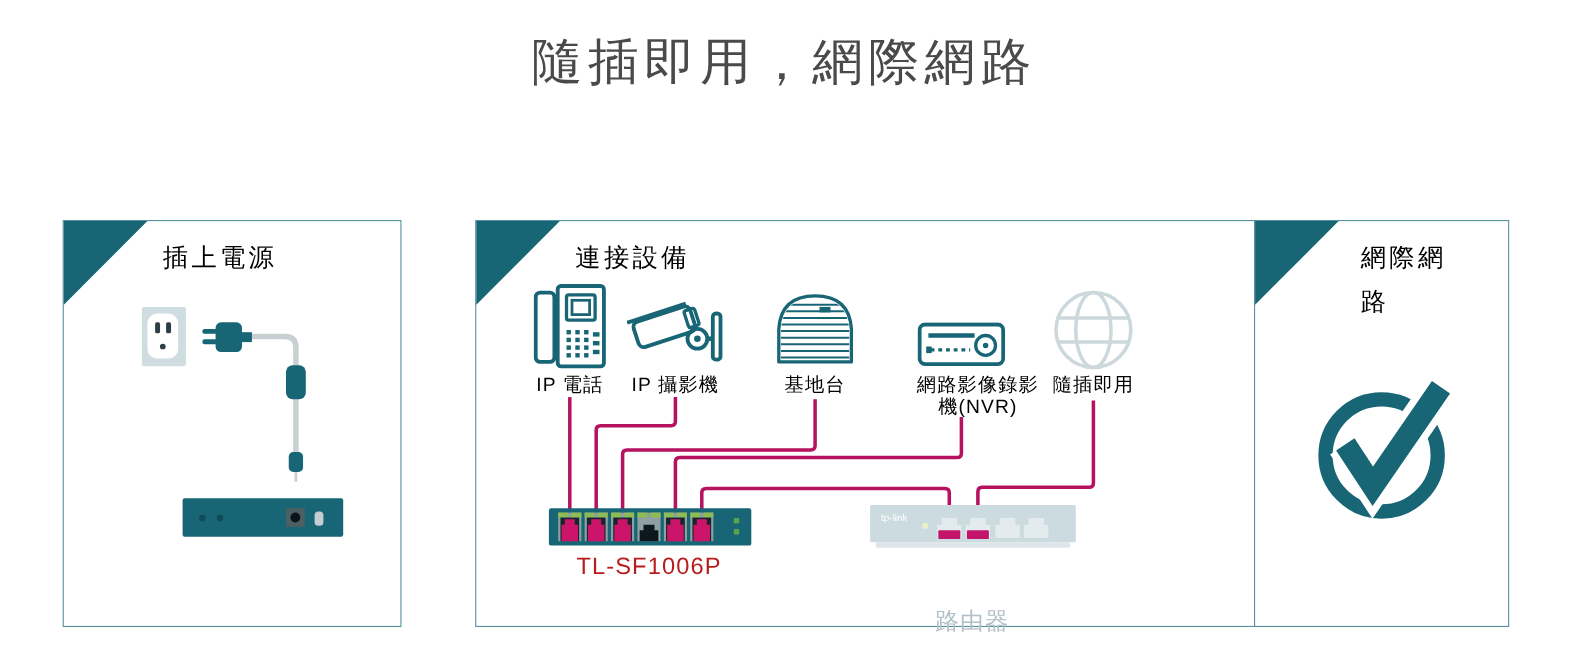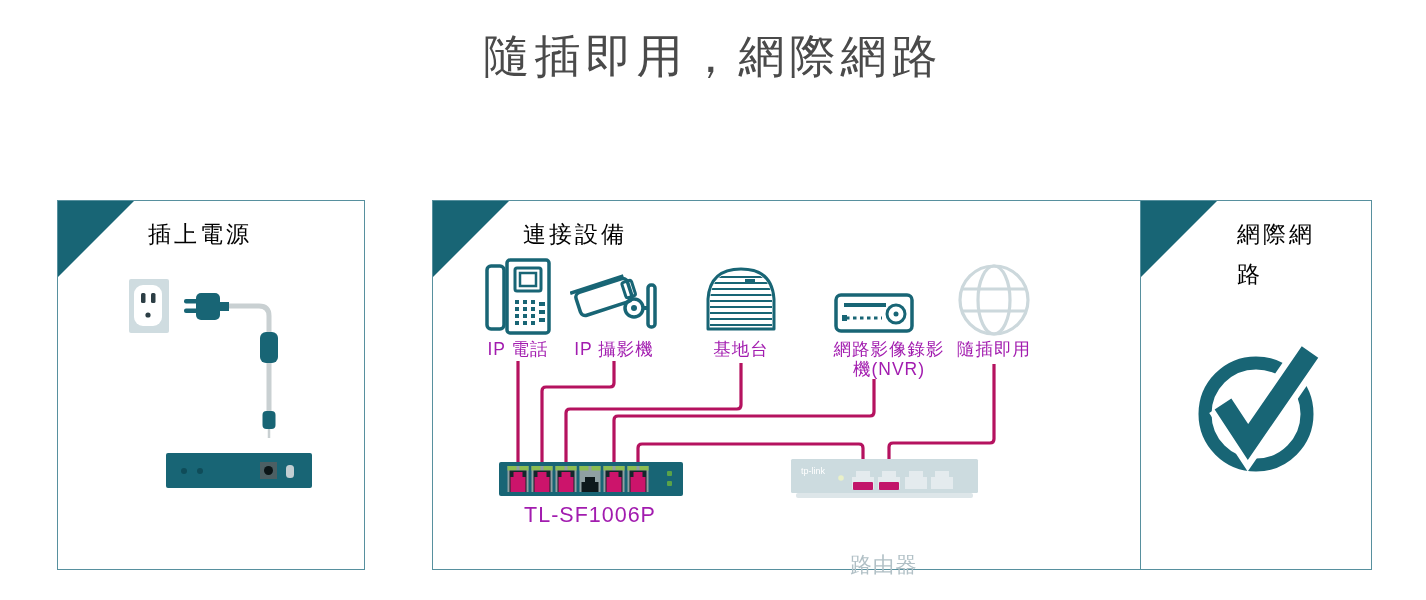--- a/index.html
+++ b/index.html
@@ -15,23 +15,23 @@
   .corner{position:absolute;top:0;left:0;width:0;height:0;
           border-top:76px solid #186575;border-right:76px solid transparent;}
   .corner-num{position:absolute;top:8px;left:15px;color:#ffffff;font-size:30px;line-height:1;}
   .box-title{position:absolute;left:90px;top:13px;margin:0;font-size:23px;font-weight:400;
              letter-spacing:3px;color:#000000;line-height:40px;}
   #box3 .box-title{left:96px;width:92px;}
   .art{position:absolute;left:0;top:0;}
   .diagram{position:absolute;left:0;top:0;width:100%;height:100%;}
   .dev-icon{position:absolute;}
   .dev-label{position:absolute;top:138px;text-align:center;font-size:17.5px;
-             letter-spacing:1px;color:#a21caf;line-height:20px;}
+             letter-spacing:1px;color:#000000;line-height:20px;}
   .hw-label{position:absolute;text-align:center;font-size:21.5px;letter-spacing:1px;}
-  #switch-label{left:77px;top:302px;width:160px;color:#a21caf;}
+  #switch-label{left:77px;top:302px;width:160px;color:#b91c1c;}
   #router-label{left:371px;top:303px;width:160px;color:#b1c0c6;margin-top:46px;}
 </style>
 </head>
 <body>
 
 <div class="page">
 
   <h1 class="title">隨插即用，網際網路</h1>
 
   <section class="box" id="box1">

